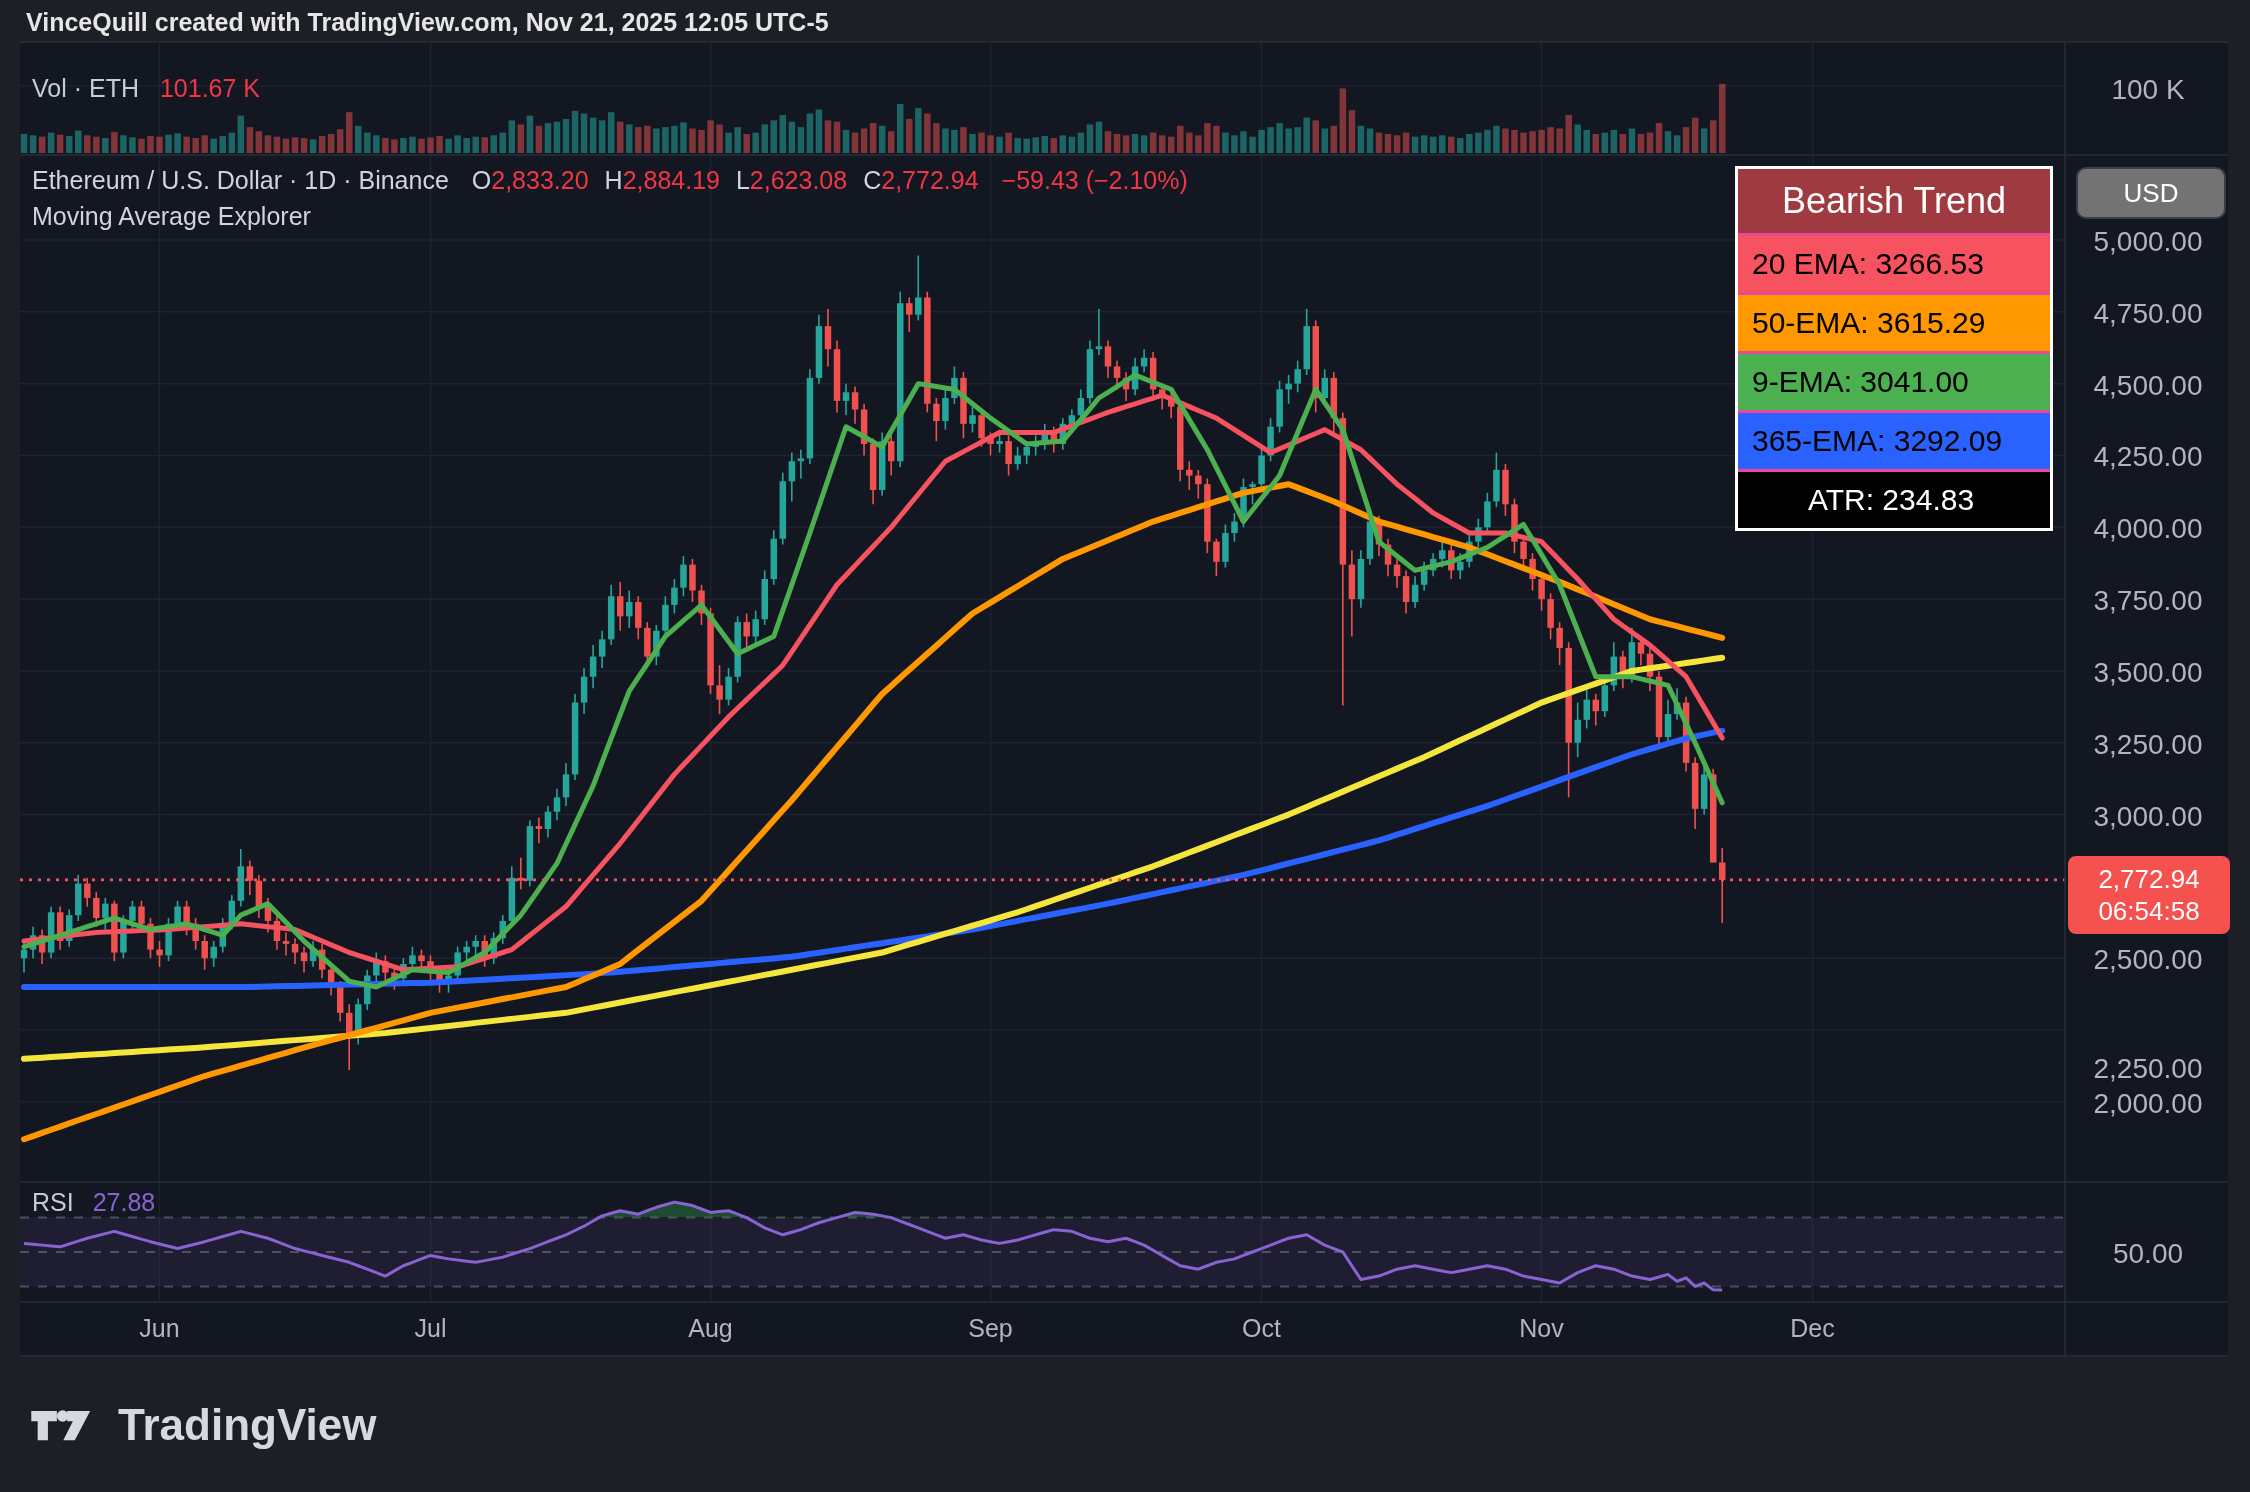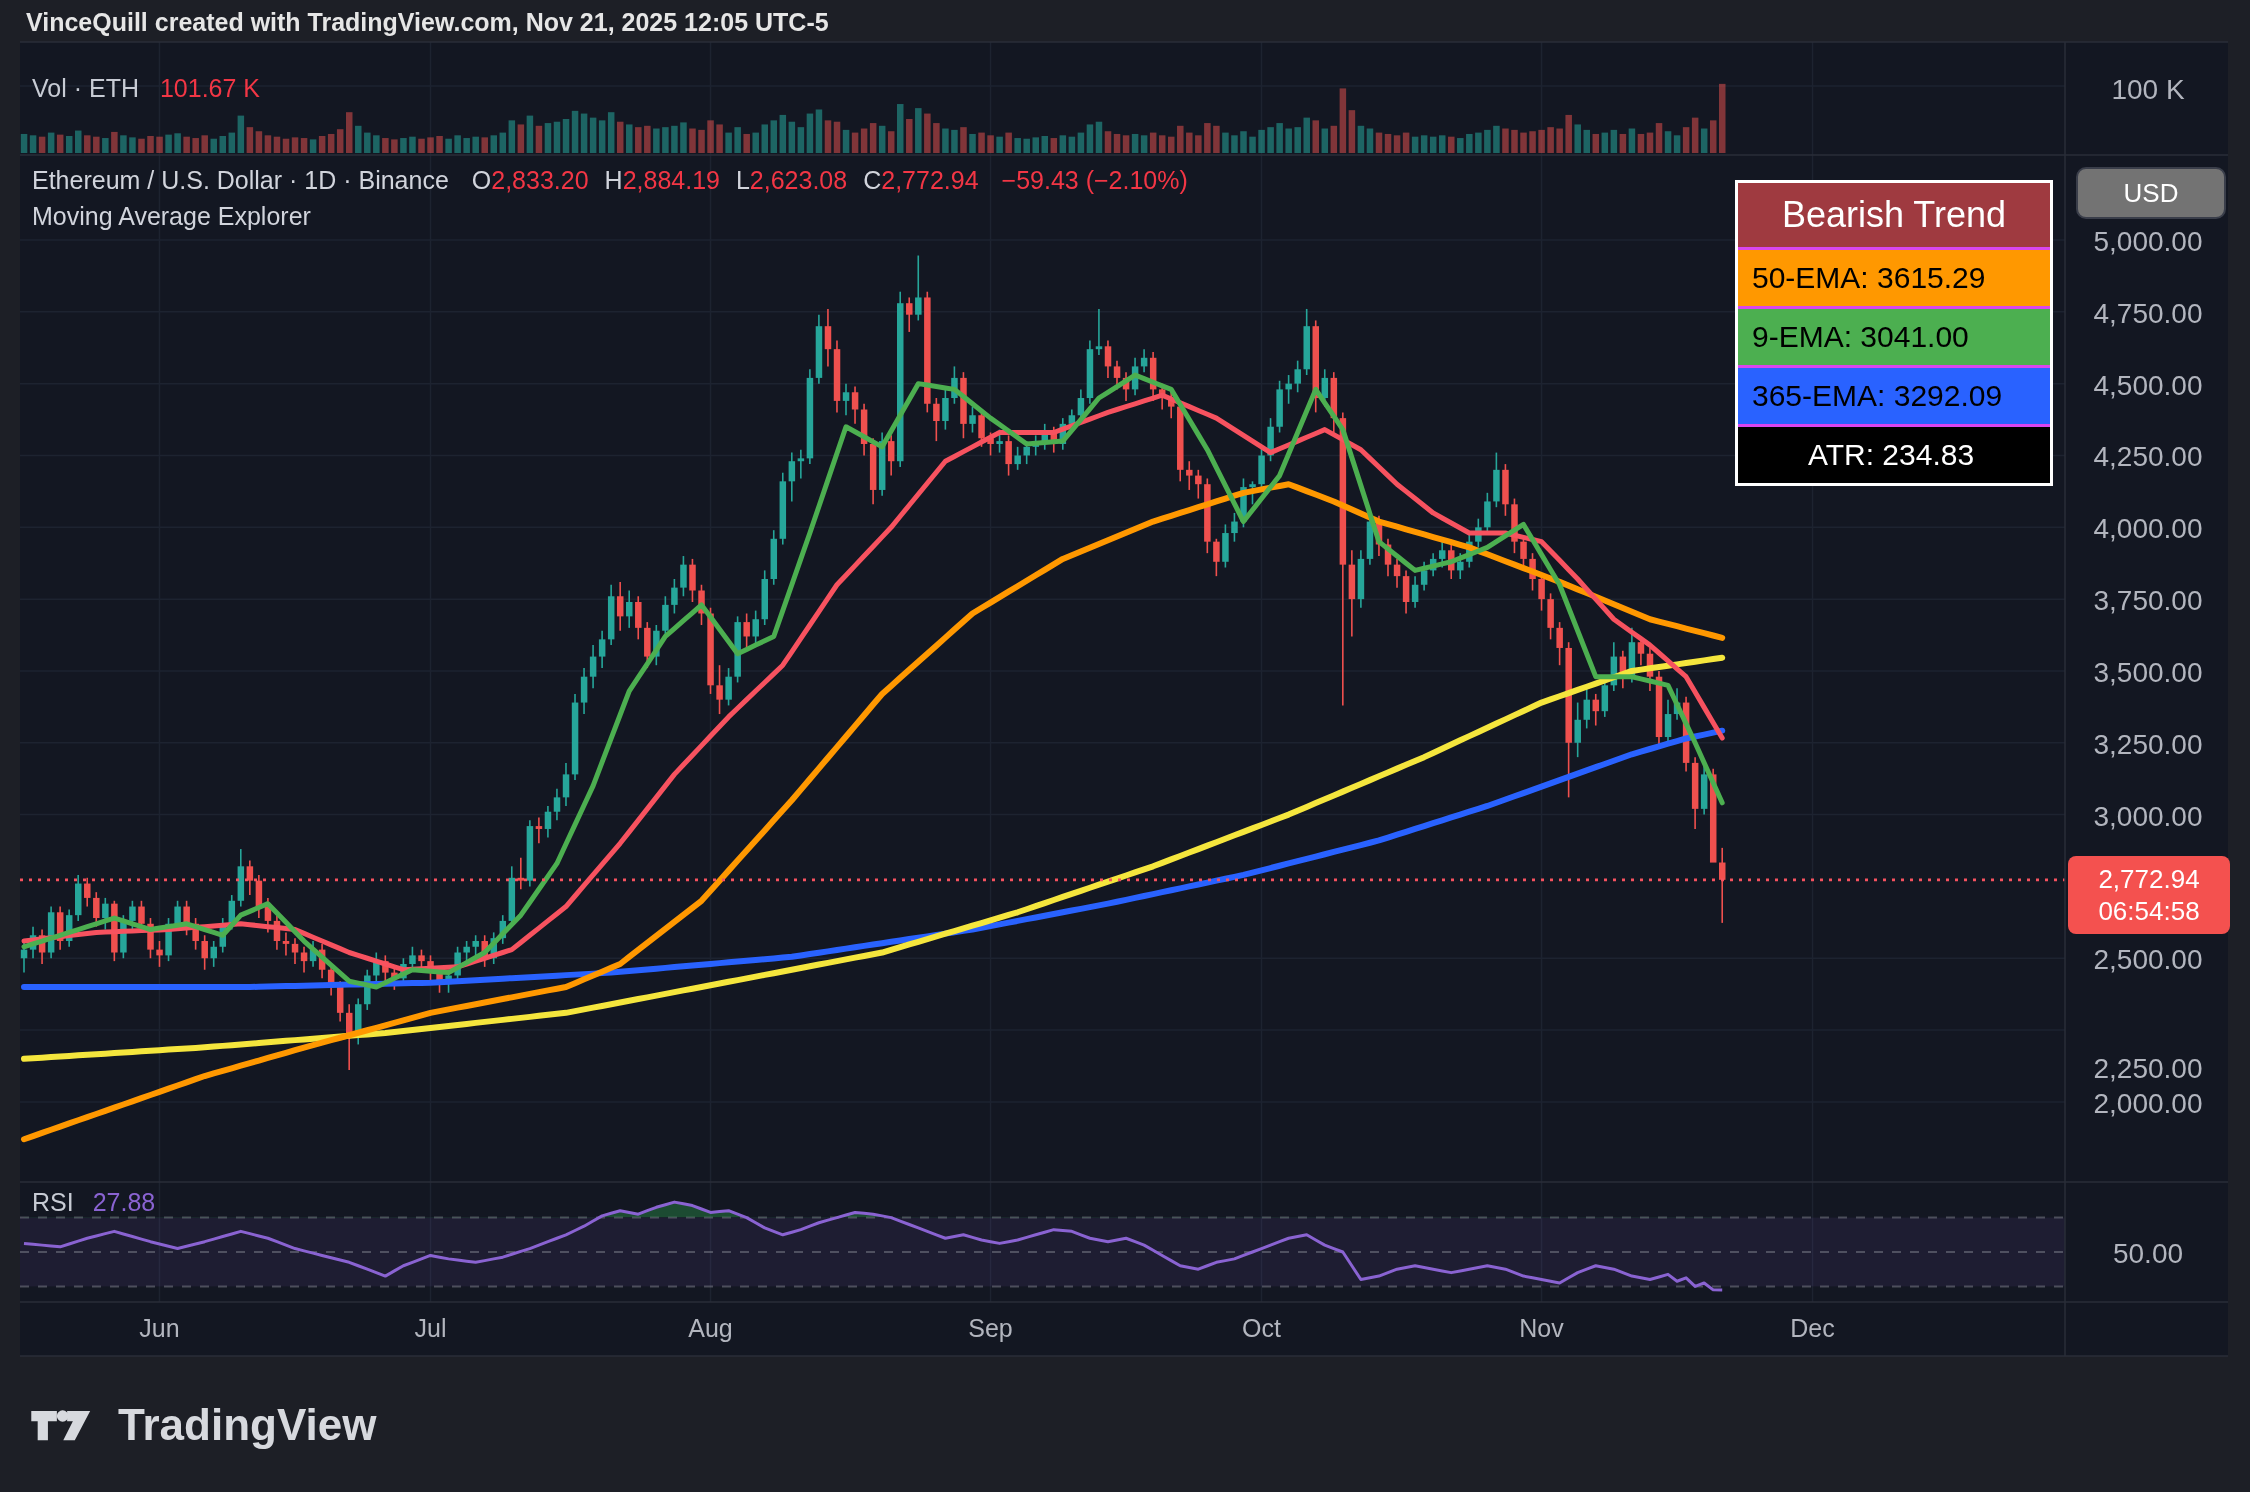--- a/index.html
+++ b/index.html
@@ -7,21 +7,21 @@
        font-family:"Liberation Sans",sans-serif;overflow:hidden;}
   #chartbg{position:absolute;left:20px;top:42px;width:2208px;height:1314px;background:#131722;}
   #cv{position:absolute;left:0;top:0;}
   #header{position:absolute;left:26px;top:8px;color:#e6e6e6;font-size:25px;font-weight:700;}
   #vol-label{position:absolute;left:32px;top:74px;font-size:25px;color:#c7cbd4;}
   #vol-label b{color:#f23645;font-weight:400;margin-left:14px;}
   #sym-line{position:absolute;left:32px;top:166px;font-size:25px;color:#d1d4dc;}
   #sym-line .v{color:#f23645;}
   #sym-line .k{color:#d1d4dc;margin-left:16px;}
   #ind-line{position:absolute;left:32px;top:202px;font-size:25px;color:#d1d4dc;}
-  #legend{position:absolute;left:1735px;top:180px;width:318px;background:#d946ef;
+  #legend{position:absolute;left:1735px;top:166px;width:318px;background:#ec4899;
           border:3px solid #ffffff;box-sizing:border-box;display:flex;flex-direction:column;gap:3px;}
   .leg-row{height:56px;display:flex;align-items:center;padding:0 14px;font-size:30px;color:#000;}
   .leg-title{height:64px;justify-content:center;font-size:36px;color:#fff;}
   .leg-center{justify-content:center;color:#fff;padding-left:8px;}
   #usd-btn{position:absolute;left:2076px;top:167px;width:146px;height:48px;background:#737373;
            border:2px solid #3a3e4a;border-radius:10px;color:#fff;font-size:26px;
            display:flex;align-items:center;justify-content:center;}
   #price-badge{position:absolute;left:2068px;top:856px;width:162px;height:78px;background:#f4514f;
            border-radius:8px;color:#fff;font-size:26px;display:flex;flex-direction:column;
            align-items:center;justify-content:center;line-height:32px;}
@@ -657,20 +657,21 @@
 
   <div id="sym-line">
     <span>Ethereum / U.S. Dollar · 1D · Binance</span>
     <span id="ohlc-vals"><span class="k">O</span><span class="v">2,833.20</span><span class="k">H</span><span class="v">2,884.19</span><span class="k">L</span><span class="v">2,623.08</span><span class="k">C</span><span class="v">2,772.94</span></span>
     <span class="v" style="margin-left:16px">−59.43 (−2.10%)</span>
   </div>
   <div id="ind-line">Moving Average Explorer</div>
 
   <div id="legend">
       <div class="leg-row leg-title" style="background: rgb(159, 58, 64); color: rgb(255, 255, 255);">Bearish Trend</div>
+      <div class="leg-row" style="background: rgb(247, 82, 95); color: rgb(0, 0, 0);">20 EMA: 3266.53</div>
       <div class="leg-row" style="background: rgb(255, 152, 0); color: rgb(0, 0, 0);">50-EMA: 3615.29</div>
       <div class="leg-row" style="background: rgb(76, 175, 80); color: rgb(0, 0, 0);">9-EMA: 3041.00</div>
       <div class="leg-row" style="background: rgb(41, 98, 255); color: rgb(0, 0, 0);">365-EMA: 3292.09</div>
       <div class="leg-row leg-center" style="background: rgb(0, 0, 0); color: rgb(255, 255, 255);">ATR: 234.83</div>
     </div>
 
   <div id="usd-btn">USD</div>
 
   <div id="price-axis">
       <div class="tick" style="top: 226px;">5,000.00</div>

